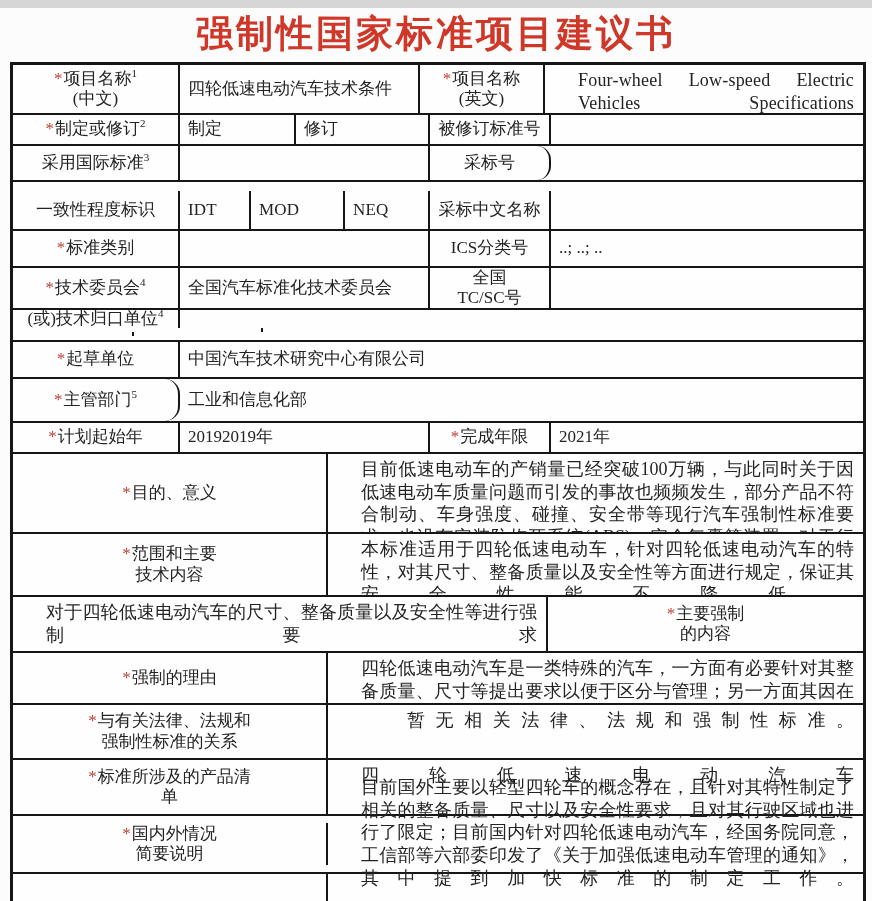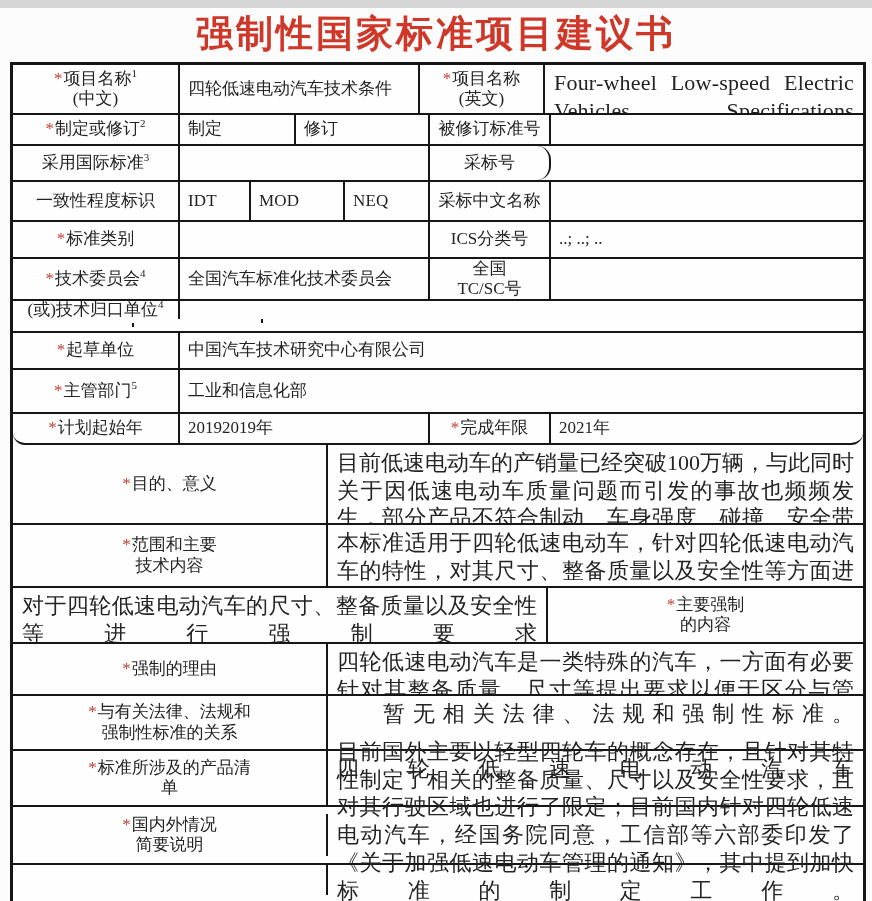--- a/index.html
+++ b/index.html
@@ -25,21 +25,21 @@
   .row{display:flex;border-bottom:2px solid #161616;box-sizing:border-box;width:100%;}
   .row:last-child{border-bottom:none;}
   .cell{
     box-sizing:border-box;border-right:2px solid #161616;
     display:flex;flex-direction:column;justify-content:center;
     overflow:hidden;font-size:17px;line-height:1.18;
   }
   .cell:last-child{border-right:none;}
   .cell.label{align-items:center;text-align:center;padding:1px 3px;}
   .cell.value{align-items:flex-start;padding:2px 8px;}
-  .cell.para{display:block;padding:4px 9px;text-align:justify;font-size:22px;line-height:1.26;}
+  .cell.para{display:block;padding:4px 9px;text-align:justify;font-size:18px;line-height:1.26;margin-left:24px;}
   .cell.para::after{content:"";display:inline-block;width:100%;}
   .cell.latin{letter-spacing:0.2px;}
   .lline{white-space:nowrap;}
   .star{color:#bf4036;margin-right:1px;}
   sup{font-size:11px;line-height:0;}
 </style>
 </head>
 <body>
 
 <div class="topband"></div>
@@ -73,21 +73,21 @@
     <div class="row" style="height: 36px;">
       <div class="cell label" style="width: 167px;">
         <div class="lline">采用国际标准<sup>3</sup></div>
       </div>
       <div class="cell value" style="width: 250px;"></div>
       <div class="cell label" style="width: 121px; border-radius: 14px;">
         <div class="lline">采标号</div>
       </div>
       <div class="cell value" style="flex: 1 1 0%;"></div>
     </div>
-    <div class="row" style="height: 40px;">
+    <div class="row" style="height: 40px; margin-top: 9px;">
       <div class="cell label" style="width: 167px;">
         <div class="lline">一致性程度标识</div>
       </div>
       <div class="cell value latin" style="width: 71px;">IDT</div>
       <div class="cell value latin" style="width: 94px;">MOD</div>
       <div class="cell value latin" style="width: 85px;">NEQ</div>
       <div class="cell label" style="width: 121px;">
         <div class="lline">采标中文名称</div>
       </div>
       <div class="cell value" style="flex: 1 1 0%;"></div>
@@ -121,26 +121,26 @@
       <div class="cell value" style="width: 121px;"></div>
       <div class="cell value" style="flex: 1 1 0%;"></div>
     </div>
     <div class="row" style="height: 37px;">
       <div class="cell label" style="width: 167px;">
         <div class="lline"><span class="star">*</span>起草单位</div>
       </div>
       <div class="cell value" style="flex: 1 1 0%;">中国汽车技术研究中心有限公司</div>
     </div>
     <div class="row" style="height: 44px;">
-      <div class="cell label" style="width: 167px;">
+      <div class="cell label" style="width: 167px; border-radius: 15px;">
         <div class="lline"><span class="star">*</span>主管部门<sup>5</sup></div>
       </div>
       <div class="cell value" style="flex: 1 1 0%;">工业和信息化部</div>
     </div>
-    <div class="row" style="height: 31px; border-radius: 12px;">
+    <div class="row" style="height: 31px;">
       <div class="cell label" style="width: 167px;">
         <div class="lline"><span class="star">*</span>计划起始年</div>
       </div>
       <div class="cell value" style="width: 250px;">20192019年</div>
       <div class="cell label" style="width: 121px;">
         <div class="lline"><span class="star">*</span>完成年限</div>
       </div>
       <div class="cell value" style="flex: 1 1 0%;">2021年</div>
     </div>
     <div class="row" style="height: 80px;">

